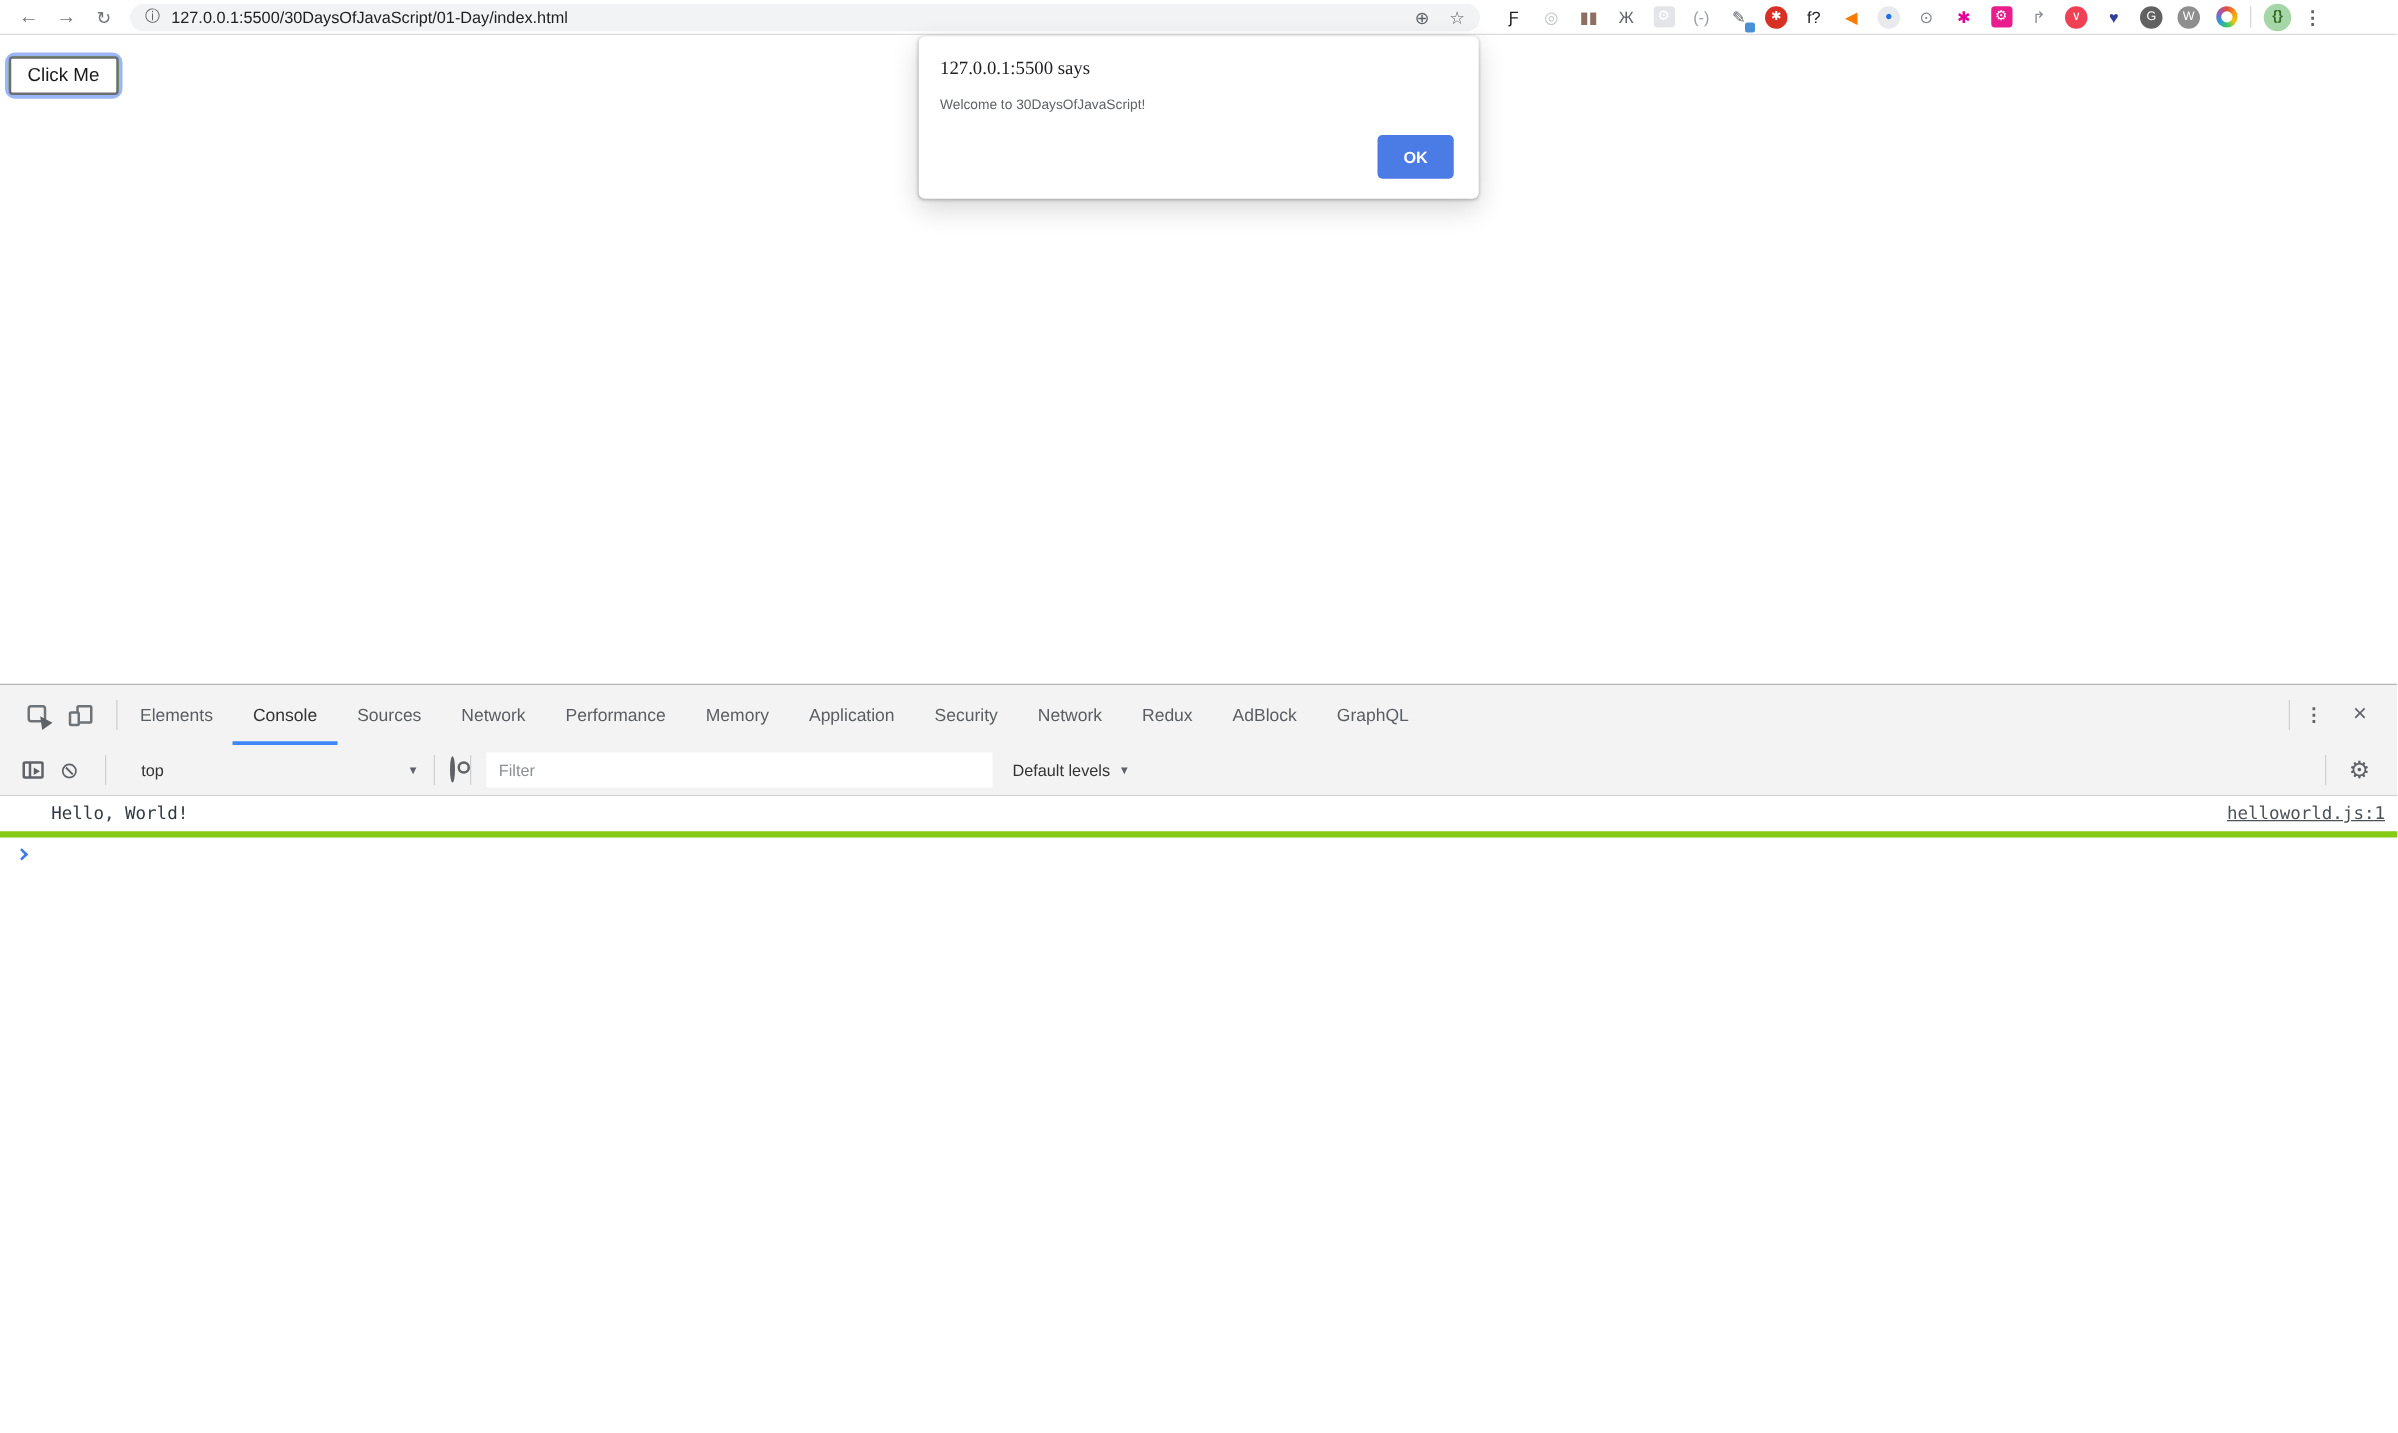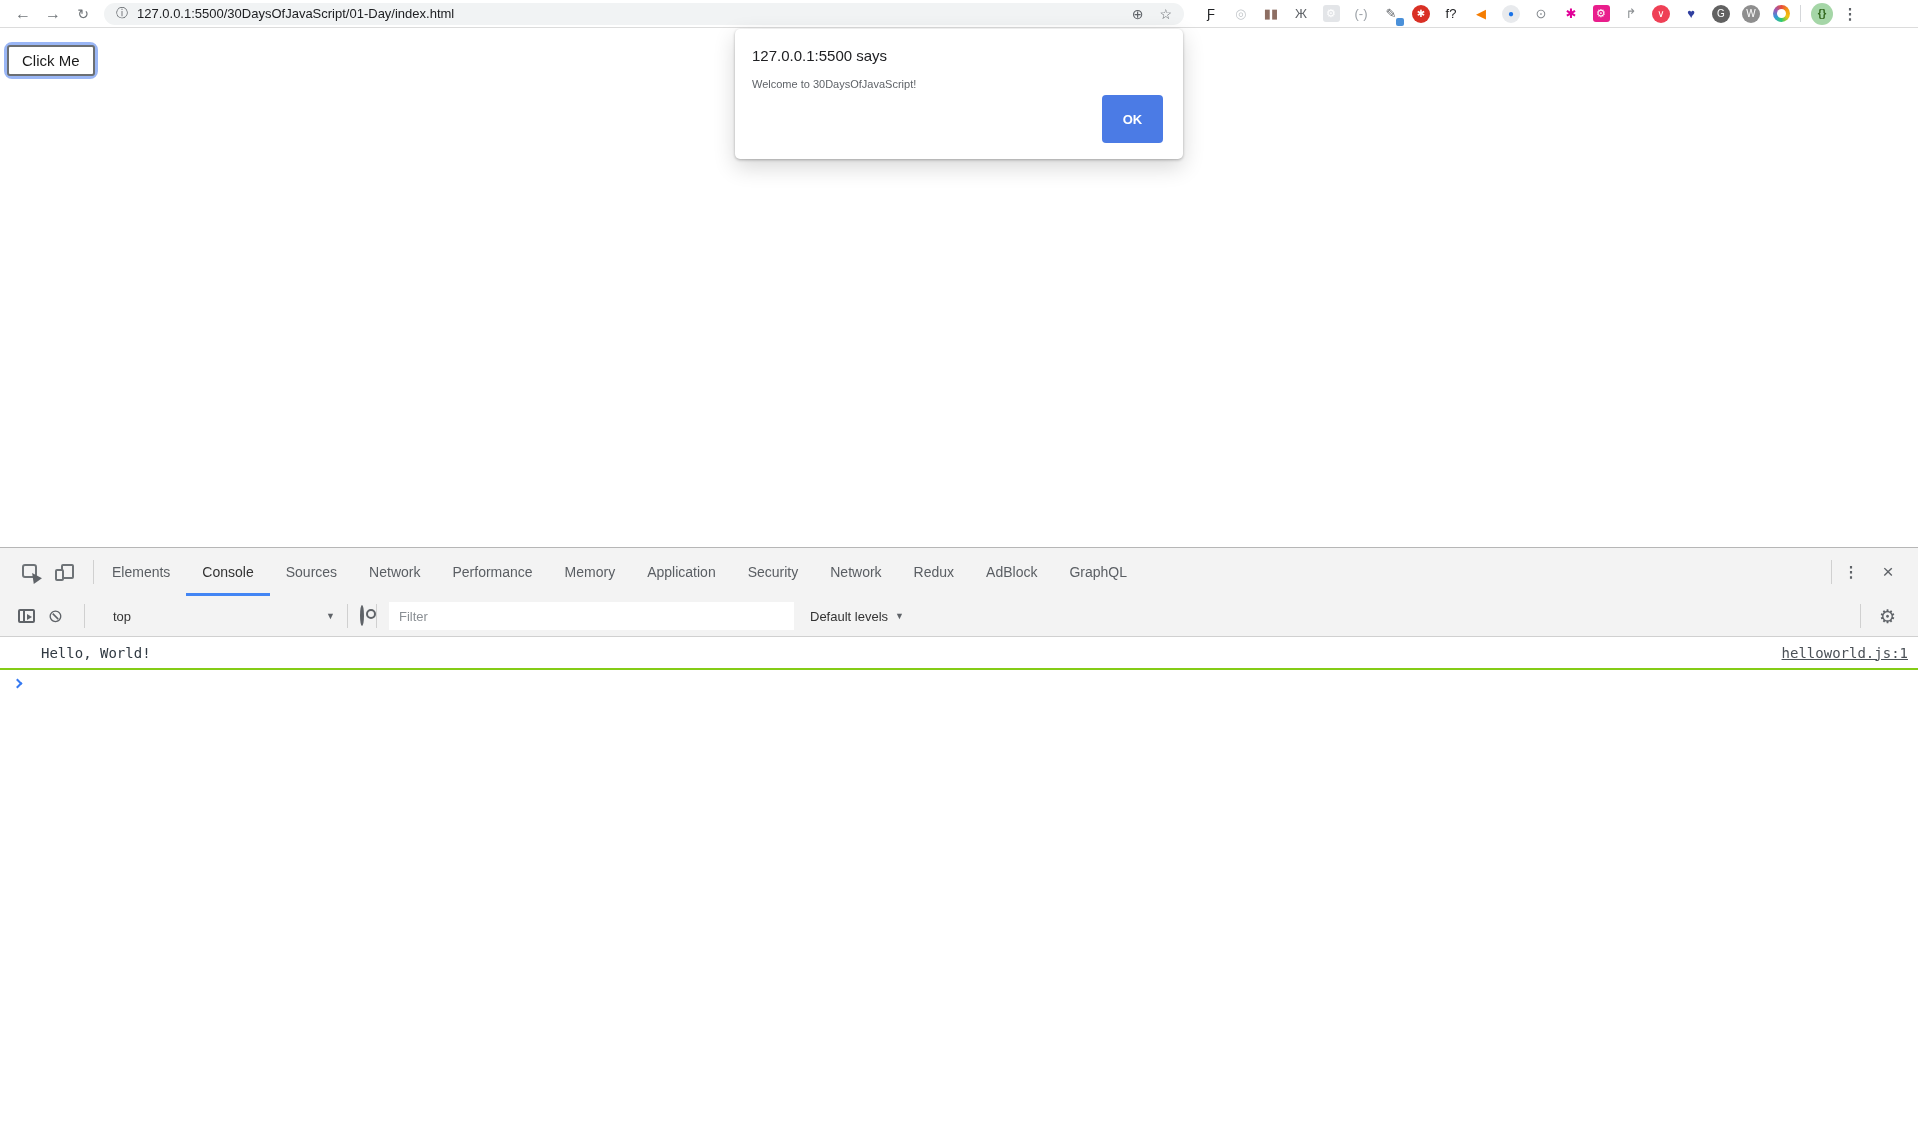--- a/index.html
+++ b/index.html
@@ -48,23 +48,23 @@
   .page { position:absolute; top:29px; left:0; width:1918px; height:518px; background:#fff; }
   .clickme-ring { position:absolute; left:4px; top:13px; border:3px solid #9ab6f5;
         border-radius:8px; background:#84cc16; }
   .clickme-btn { display:block; border:2px solid #6b6f73; border-radius:3px; background:#fff;
         font-family:"Liberation Sans",sans-serif; font-size:15px; color:#1a1a1a;
         padding:5px 13px; cursor:default; }
 
   
   .alert { position:absolute; left:735px; top:0; width:448px; height:130px; background:#fff;
         border-radius:5px; box-shadow:0 1px 3px rgba(0,0,0,.28), 0 8px 22px rgba(0,0,0,.16); }
-  .alert .title { position:absolute; left:17px; top:18px; font-size:15px; color:#202124; }
+  .alert .title { position:absolute; left:17px; top:18px; font-size:15px; color:#202124;font-family:Liberation Serif, serif; }
   .alert .msg   { position:absolute; left:17px; top:49px; font-size:11px; color:#5f6368; }
-  .alert .ok    { position:absolute; right:20px; bottom:16px; width:61px; height:48px;
+  .alert .ok    { position:absolute; right:20px; bottom:16px; width:61px; height:35px;
         border:none; border-radius:4px; color:#fff; font-size:13px; font-weight:bold;
         font-family:"Liberation Sans",sans-serif; cursor:default; }
 
   
   .devtools { position:absolute; left:0; top:547px; width:1918px; height:599px;
         border-top:1px solid #b6b6b6; background:#fff; display:flex; flex-direction:column; }
 
   .dt-tabbar { height:48px; background:#f3f3f3; display:flex; align-items:stretch;
         flex:0 0 auto; }
   .dt-left-icons { display:flex; align-items:center; padding-left:13px; }
@@ -113,21 +113,21 @@
         padding:0 10px; font-family:"Liberation Sans",sans-serif; color:#333; outline:none; }
   .filter-input::placeholder { color:#8a8f94; }
   .levels { margin-left:16px; display:flex; align-items:center; font-size:13px; color:#333; }
   .levels .arr { margin-left:7px; font-size:9px; color:#5f6368; }
   .dt-toolbar .flexsp { flex:1; }
   .gear { font-size:19px; color:#5f6368; margin:0 22px 0 18px; line-height:1; }
 
   .console { flex:1; background:#fff; font-family:"DejaVu Sans Mono",monospace;
         font-size:14px; color:#303942; }
   .msg-row { display:flex; align-items:center; min-height:33px;
-        border-bottom:2px solid #84cc16; padding:0 10px 0 41px; }
+        border-bottom:5px solid #84cc16; padding:0 10px 0 41px; }
   .msg-text { flex:1; }
   .msg-link { color:#4b5157; text-decoration:underline; cursor:pointer;margin-left:16px; }
   .prompt-row { display:flex; align-items:center; padding:9px 0 0 14px; }
   .chev { width:7px; height:7px; border-top:2.6px solid #367af2; border-right:2.6px solid #367af2;
         transform:rotate(45deg); margin-top:1px; }
 </style>
 </head>
 <body>
 
 <div class="toolbar">

